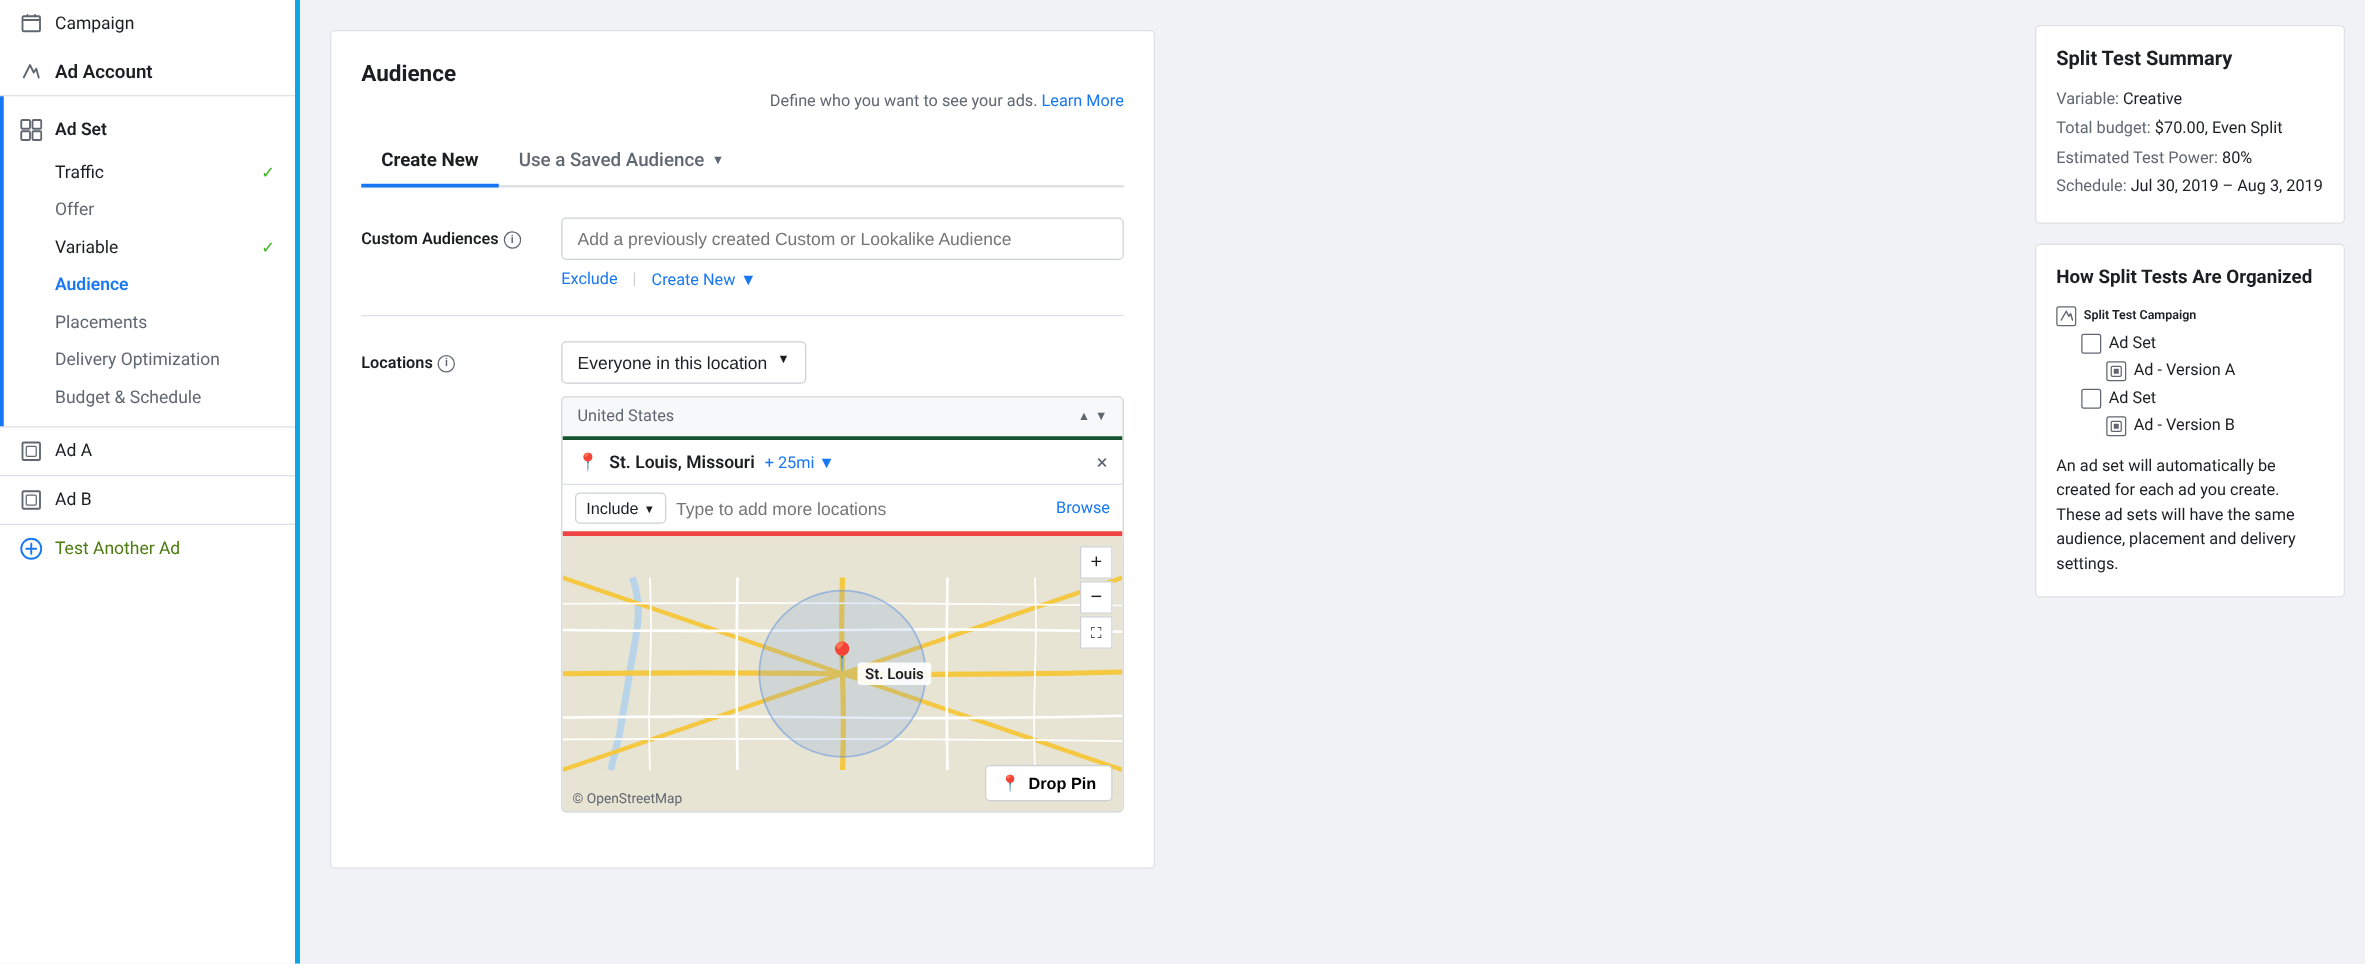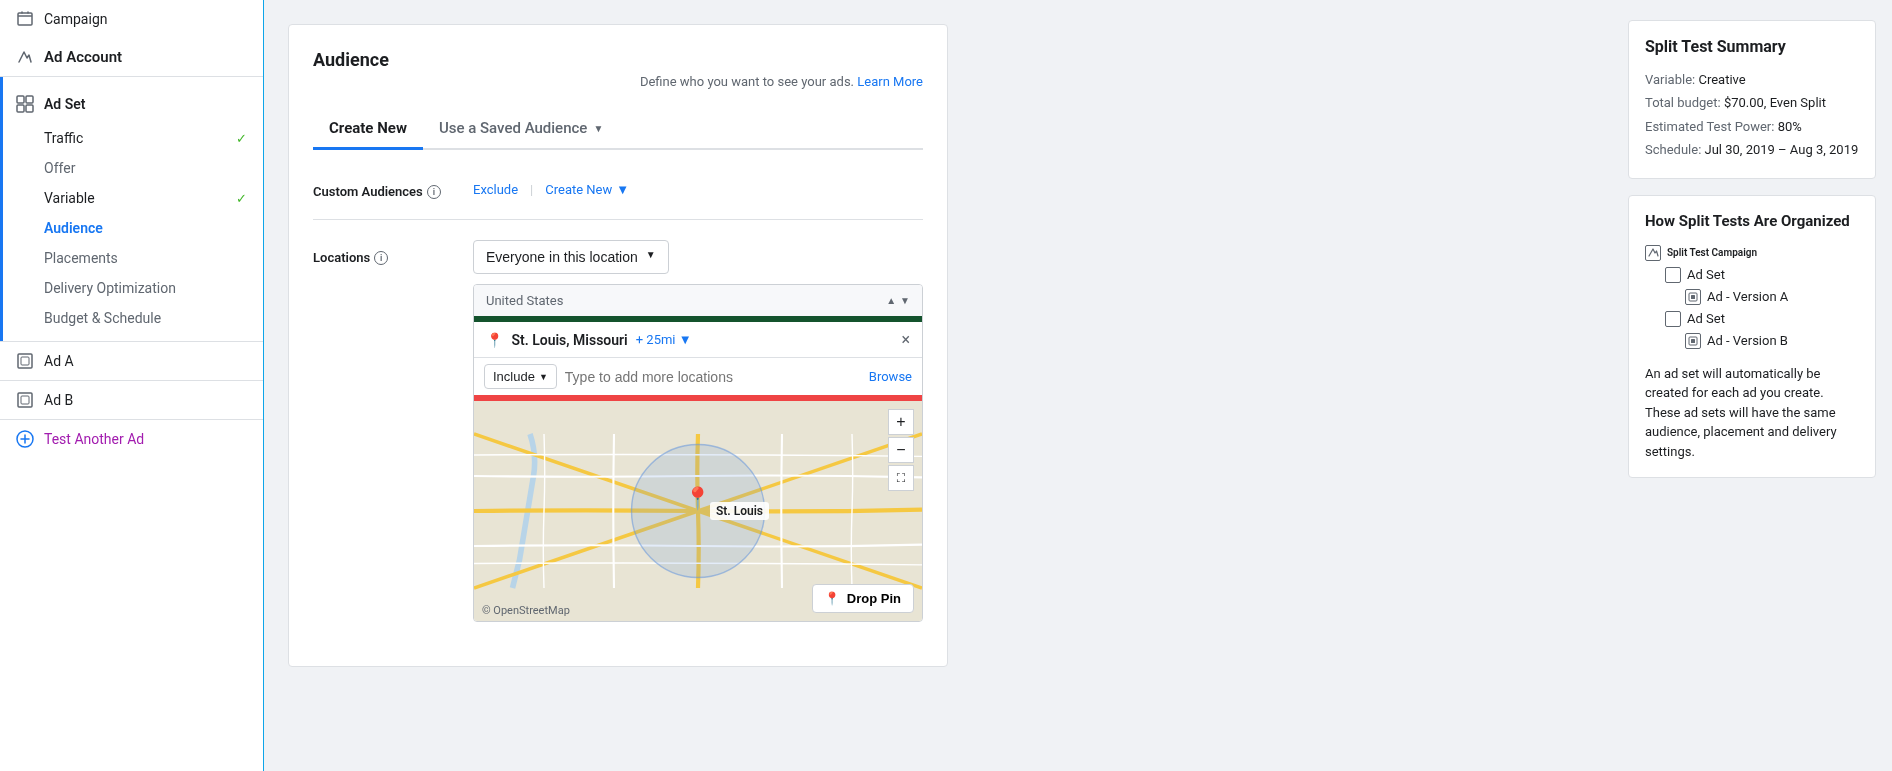--- a/index.html
+++ b/index.html
@@ -1,19 +1,19 @@
 <!DOCTYPE html>
 <html><head>
   <meta charset="utf-8">
   <style>
     * { box-sizing: border-box; margin: 0; padding: 0; }
     body { font-family: -apple-system, BlinkMacSystemFont, 'Segoe UI', Roboto, sans-serif; background: #f0f2f5; display: flex; height: 771px; overflow: hidden; font-size: 14px; color: #1c1e21; }
 
     
-    .sidebar { width: 264px; background: #fff; border-right: 1px solid #0ea5e9; display: flex; flex-direction: column; flex-shrink: 0; }
+    .sidebar { width: 240px; background: #fff; border-right: 4px solid #0ea5e9; display: flex; flex-direction: column; flex-shrink: 0; }
     .sidebar-item-top { display: flex; align-items: center; gap: 10px; padding: 10px 16px; cursor: pointer; font-size: 14px; color: #1c1e21; }
     .sidebar-icon { width: 18px; height: 18px; display: inline-flex; align-items: center; justify-content: center; flex-shrink: 0; }
     .sidebar-section { padding: 8px 0; border-bottom: 1px solid #dde0e4; }
     .sidebar-section-header { display: flex; align-items: center; gap: 10px; padding: 10px 16px; font-size: 14px; font-weight: 600; }
     .sidebar-sub-item { display: flex; align-items: center; justify-content: space-between; padding: 7px 16px 7px 44px; font-size: 14px; color: #606770; cursor: pointer; }
     .sidebar-sub-item.active { color: #1877f2; font-weight: 600; }
     .sidebar-sub-item.active-check { color: #1c1e21; }
     .checkmark { color: #42b72a; font-size: 13px; }
     .sidebar-section.ad-set-section { position: relative; }
     .ad-set-active-indicator { position: absolute; left: 0; top: 0; bottom: 0; width: 3px; background: #1877f2; }
@@ -47,27 +47,27 @@
     .separator { color: #ccd0d5; }
     .create-new-btn { display: flex; align-items: center; gap: 4px; color: #1877f2; cursor: pointer; }
 
     .divider { border: none; border-top: 1px solid #dde0e4; margin: 16px 0 20px 0; }
 
     
     .location-dropdown-btn { display: flex; align-items: flex-start; gap: 8px; padding: 8px 12px; border: 1px solid #ccd0d5; border-radius: 4px; background: #fff; cursor: pointer; font-size: 14px; color: #1c1e21; }
 
     
     .location-box { border: 1px solid #ccd0d5; border-radius: 4px; margin-top: 10px; overflow: hidden; }
-    .location-header { padding: 8px 12px; font-size: 13px; color: #606770; border-bottom: 6px solid #14532d; display: flex; align-items: center; justify-content: space-between; background: #f7f8fa; }
+    .location-header { padding: 8px 12px; font-size: 13px; color: #606770; border-bottom: 3px solid #14532d; display: flex; align-items: center; justify-content: space-between; background: #f7f8fa; }
     .location-entry { display: flex; align-items: center; justify-content: space-between; padding: 8px 12px; border-bottom: 1px solid #dde0e4; }
     .location-entry-left { display: flex; align-items: center; gap: 8px; font-size: 14px; }
     .pin-icon { color: #1877f2; font-size: 14px; }
     .location-name { font-weight: 600; font-size: 14px; }
     .location-radius { color: #1877f2; font-size: 13px; cursor: pointer; }
-    .location-search-row { display: flex; align-items: center; padding: 6px 10px; gap: 8px; background: #fff; border-bottom: 6px solid #ef4444; }
+    .location-search-row { display: flex; align-items: center; padding: 6px 10px; gap: 8px; background: #fff; border-bottom: 4px solid #ef4444; }
     .include-btn { display: flex; align-items: center; gap: 4px; padding: 4px 8px; border: 1px solid #ccd0d5; border-radius: 4px; background: #fff; cursor: pointer; font-size: 13px; color: #1c1e21; }
     .location-search-input { flex: 1; border: none; outline: none; font-size: 14px; color: #90949c; background: transparent; }
     .browse-link { color: #1877f2; font-size: 13px; cursor: pointer; text-decoration: none; }
 
     
     .map-container { position: relative; height: 220px; background: #e8e4d4; overflow: hidden; }
 
     
     .map-svg { position: absolute; top: 0; left: 0; width: 100%; height: 100%; }
 
@@ -192,21 +192,21 @@
   </div>
 
   <div>
     <div class="sidebar-item-top">
       <span class="sidebar-icon" style="color:#1877f2; font-size:18px; font-weight:300;">
         <svg width="18" height="18" viewBox="0 0 18 18" fill="none">
           <circle cx="9" cy="9" r="8" stroke="#1877f2" stroke-width="1.5" fill="none"></circle>
           <path d="M9 5v8M5 9h8" stroke="#1877f2" stroke-width="1.5" stroke-linecap="round"></path>
         </svg>
       </span>
-      <span style="color:#a21caf;">Test Another Ad</span>
+      <span style="color:#4d7c0f;">Test Another Ad</span>
     </div>
   </div>
 
 </div>
 
 <div class="main-content">
   <div class="audience-panel">
     <div class="panel-title">Audience</div>
     <div class="panel-subtitle">
       <span>Define who you want to see your ads.</span>
@@ -222,20 +222,21 @@
         <span class="arrow">▼</span>
       </div>
     </div>
 
     <div class="form-row">
       <div class="form-label">
         <span>Custom Audiences</span>
         <span class="info-icon">i</span>
       </div>
       <div class="form-control">
+        <input type="text" class="custom-audience-input" placeholder="Add a previously created Custom or Lookalike Audience" style="">
         <div class="audience-actions">
           <a href="#" class="audience-action-link">Exclude</a>
           <span class="separator">|</span>
           <div class="create-new-btn">
             <span>Create New</span>
             <span>▼</span>
           </div>
         </div>
       </div>
     </div>

